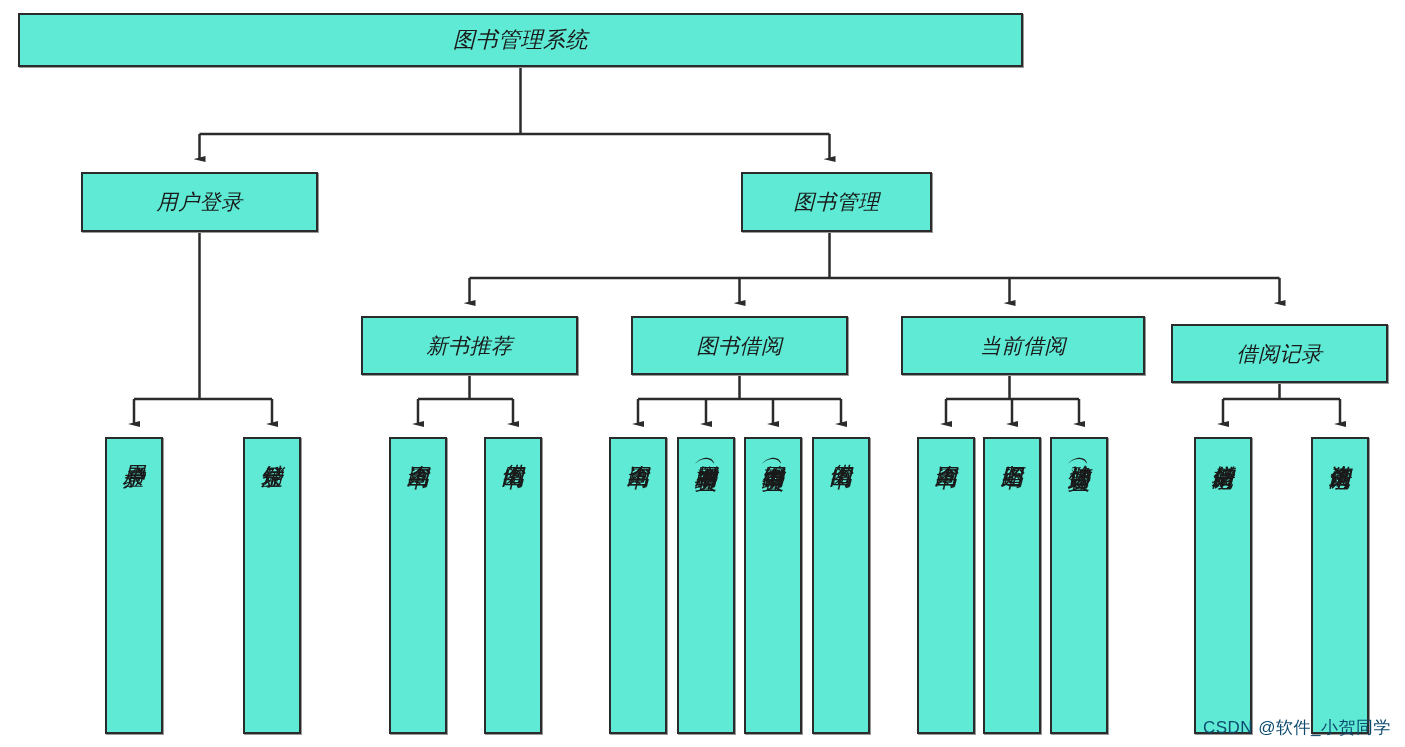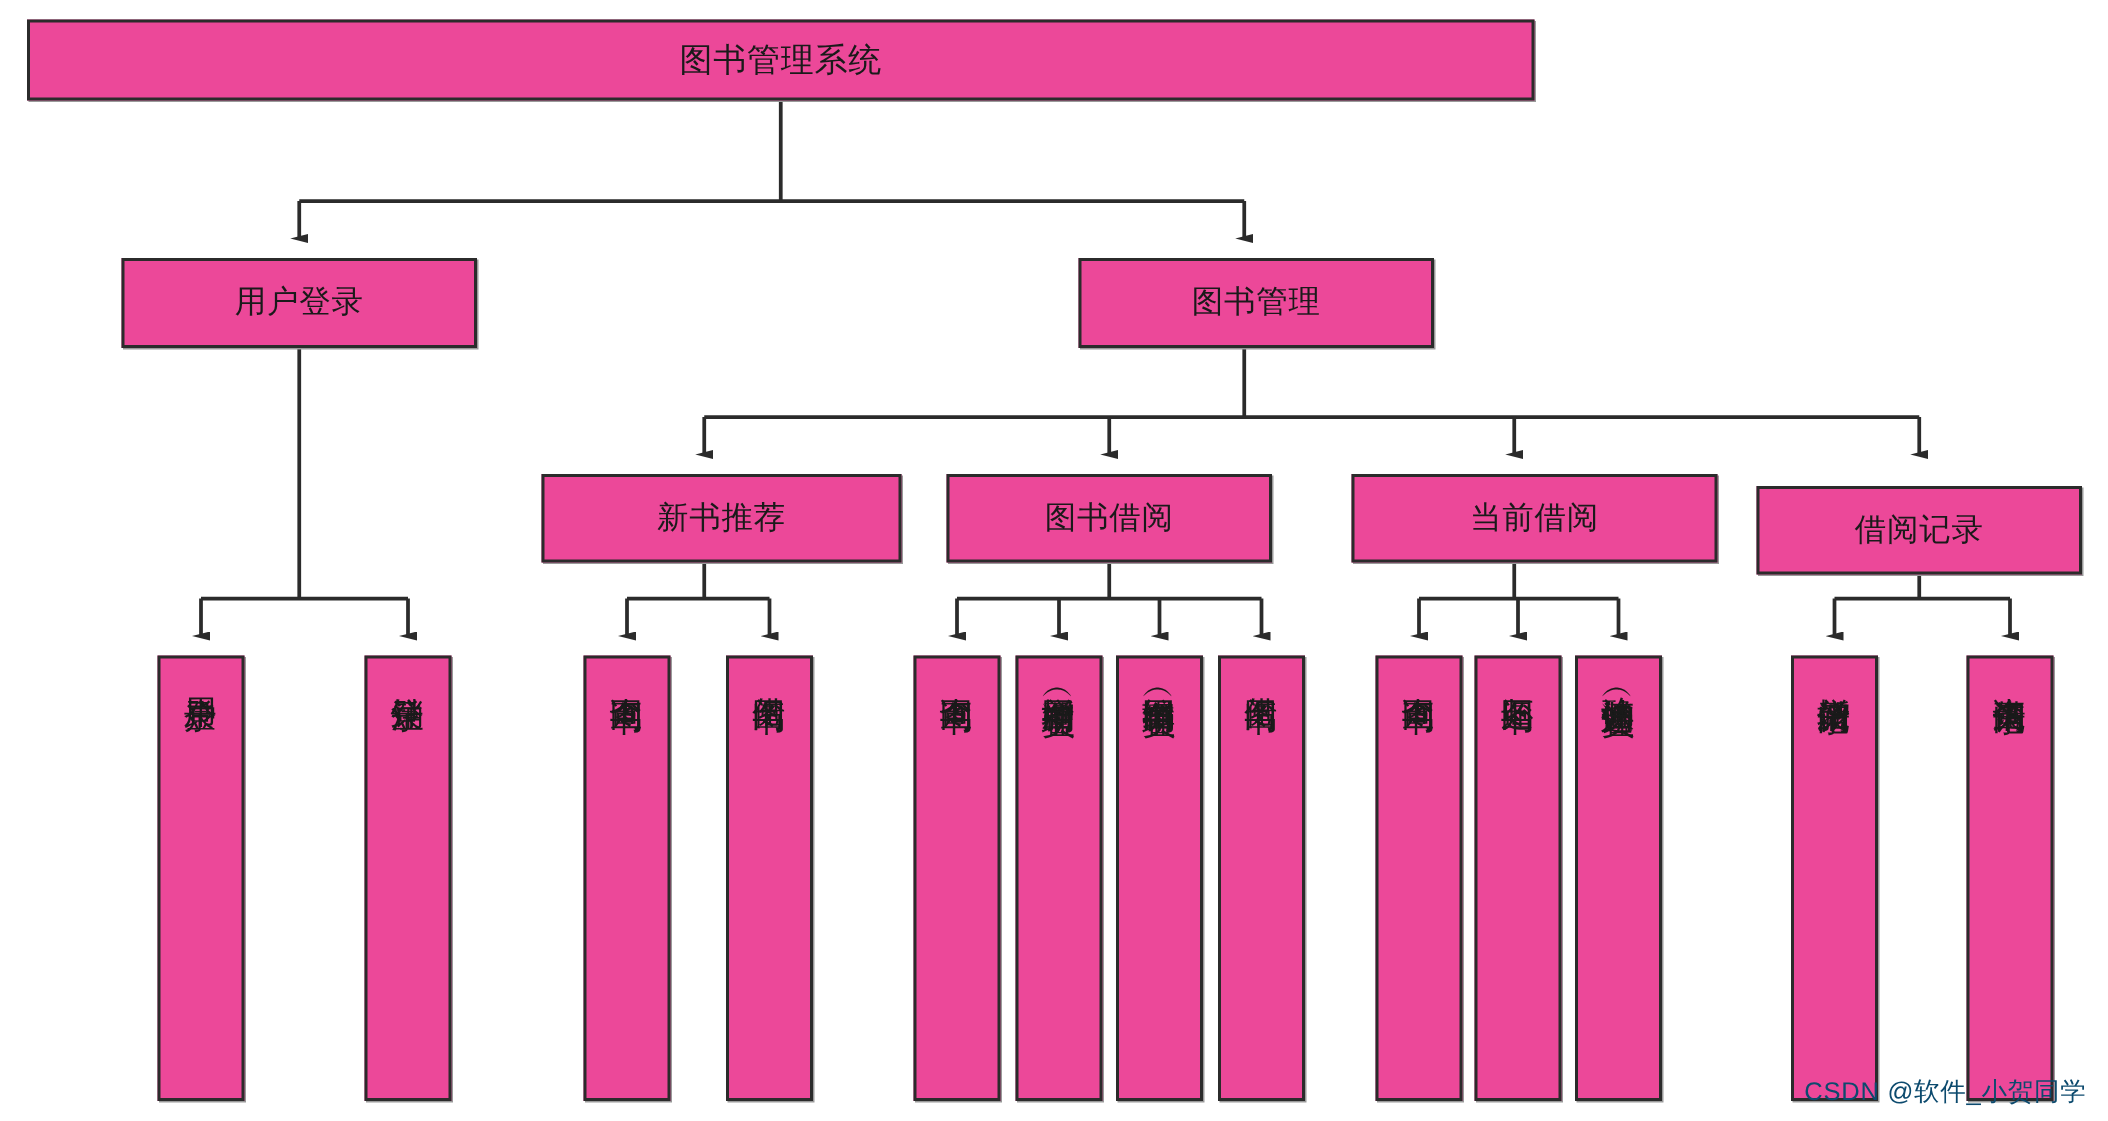--- a/index.html
+++ b/index.html
@@ -21,27 +21,28 @@
     position: absolute;
     left: 0;
     top: 0;
     width: 1405px;
     height: 747px;
     pointer-events: none;
   }
   .node {
     position: absolute;
     box-sizing: border-box;
-    background: #ec4899;
+    background: #5eead4;
     border: 2px solid #2b2b2b;
     box-shadow: 1px 1px 0 0 #9a9a9a;
     display: flex;
     align-items: center;
     justify-content: center;
     color: #1a1a1a;
+    font-style: italic;
   }
   .node .label {
     font-size: 21px;
     line-height: 1.12;
     letter-spacing: 0.5px;
     white-space: nowrap;
   }
   .node.vertical {
     align-items: flex-start;
     justify-content: center;
@@ -113,24 +114,24 @@
       </g>
   </svg>
 
   <div id="nodes-layer">
       <div class="node root" style="left: 18px; top: 13px; width: 1005px; height: 54px;">
         <span class="label">图书管理系统</span>
       </div>
       <div class="node" style="left: 81px; top: 172px; width: 237px; height: 60px;">
         <span class="label">用户登录</span>
       </div>
-      <div class="node" style="left: 719px; top: 172px; width: 237px; height: 60px;">
+      <div class="node" style="left: 741px; top: 172px; width: 191px; height: 60px;">
         <span class="label">图书管理</span>
       </div>
-      <div class="node" style="left: 361px; top: 316px; width: 240px; height: 59px;">
+      <div class="node" style="left: 361px; top: 316px; width: 217px; height: 59px;">
         <span class="label">新书推荐</span>
       </div>
       <div class="node" style="left: 631px; top: 316px; width: 217px; height: 59px;">
         <span class="label">图书借阅</span>
       </div>
       <div class="node" style="left: 901px; top: 316px; width: 244px; height: 59px;">
         <span class="label">当前借阅</span>
       </div>
       <div class="node" style="left: 1171px; top: 324px; width: 217px; height: 59px;">
         <span class="label">借阅记录</span>

